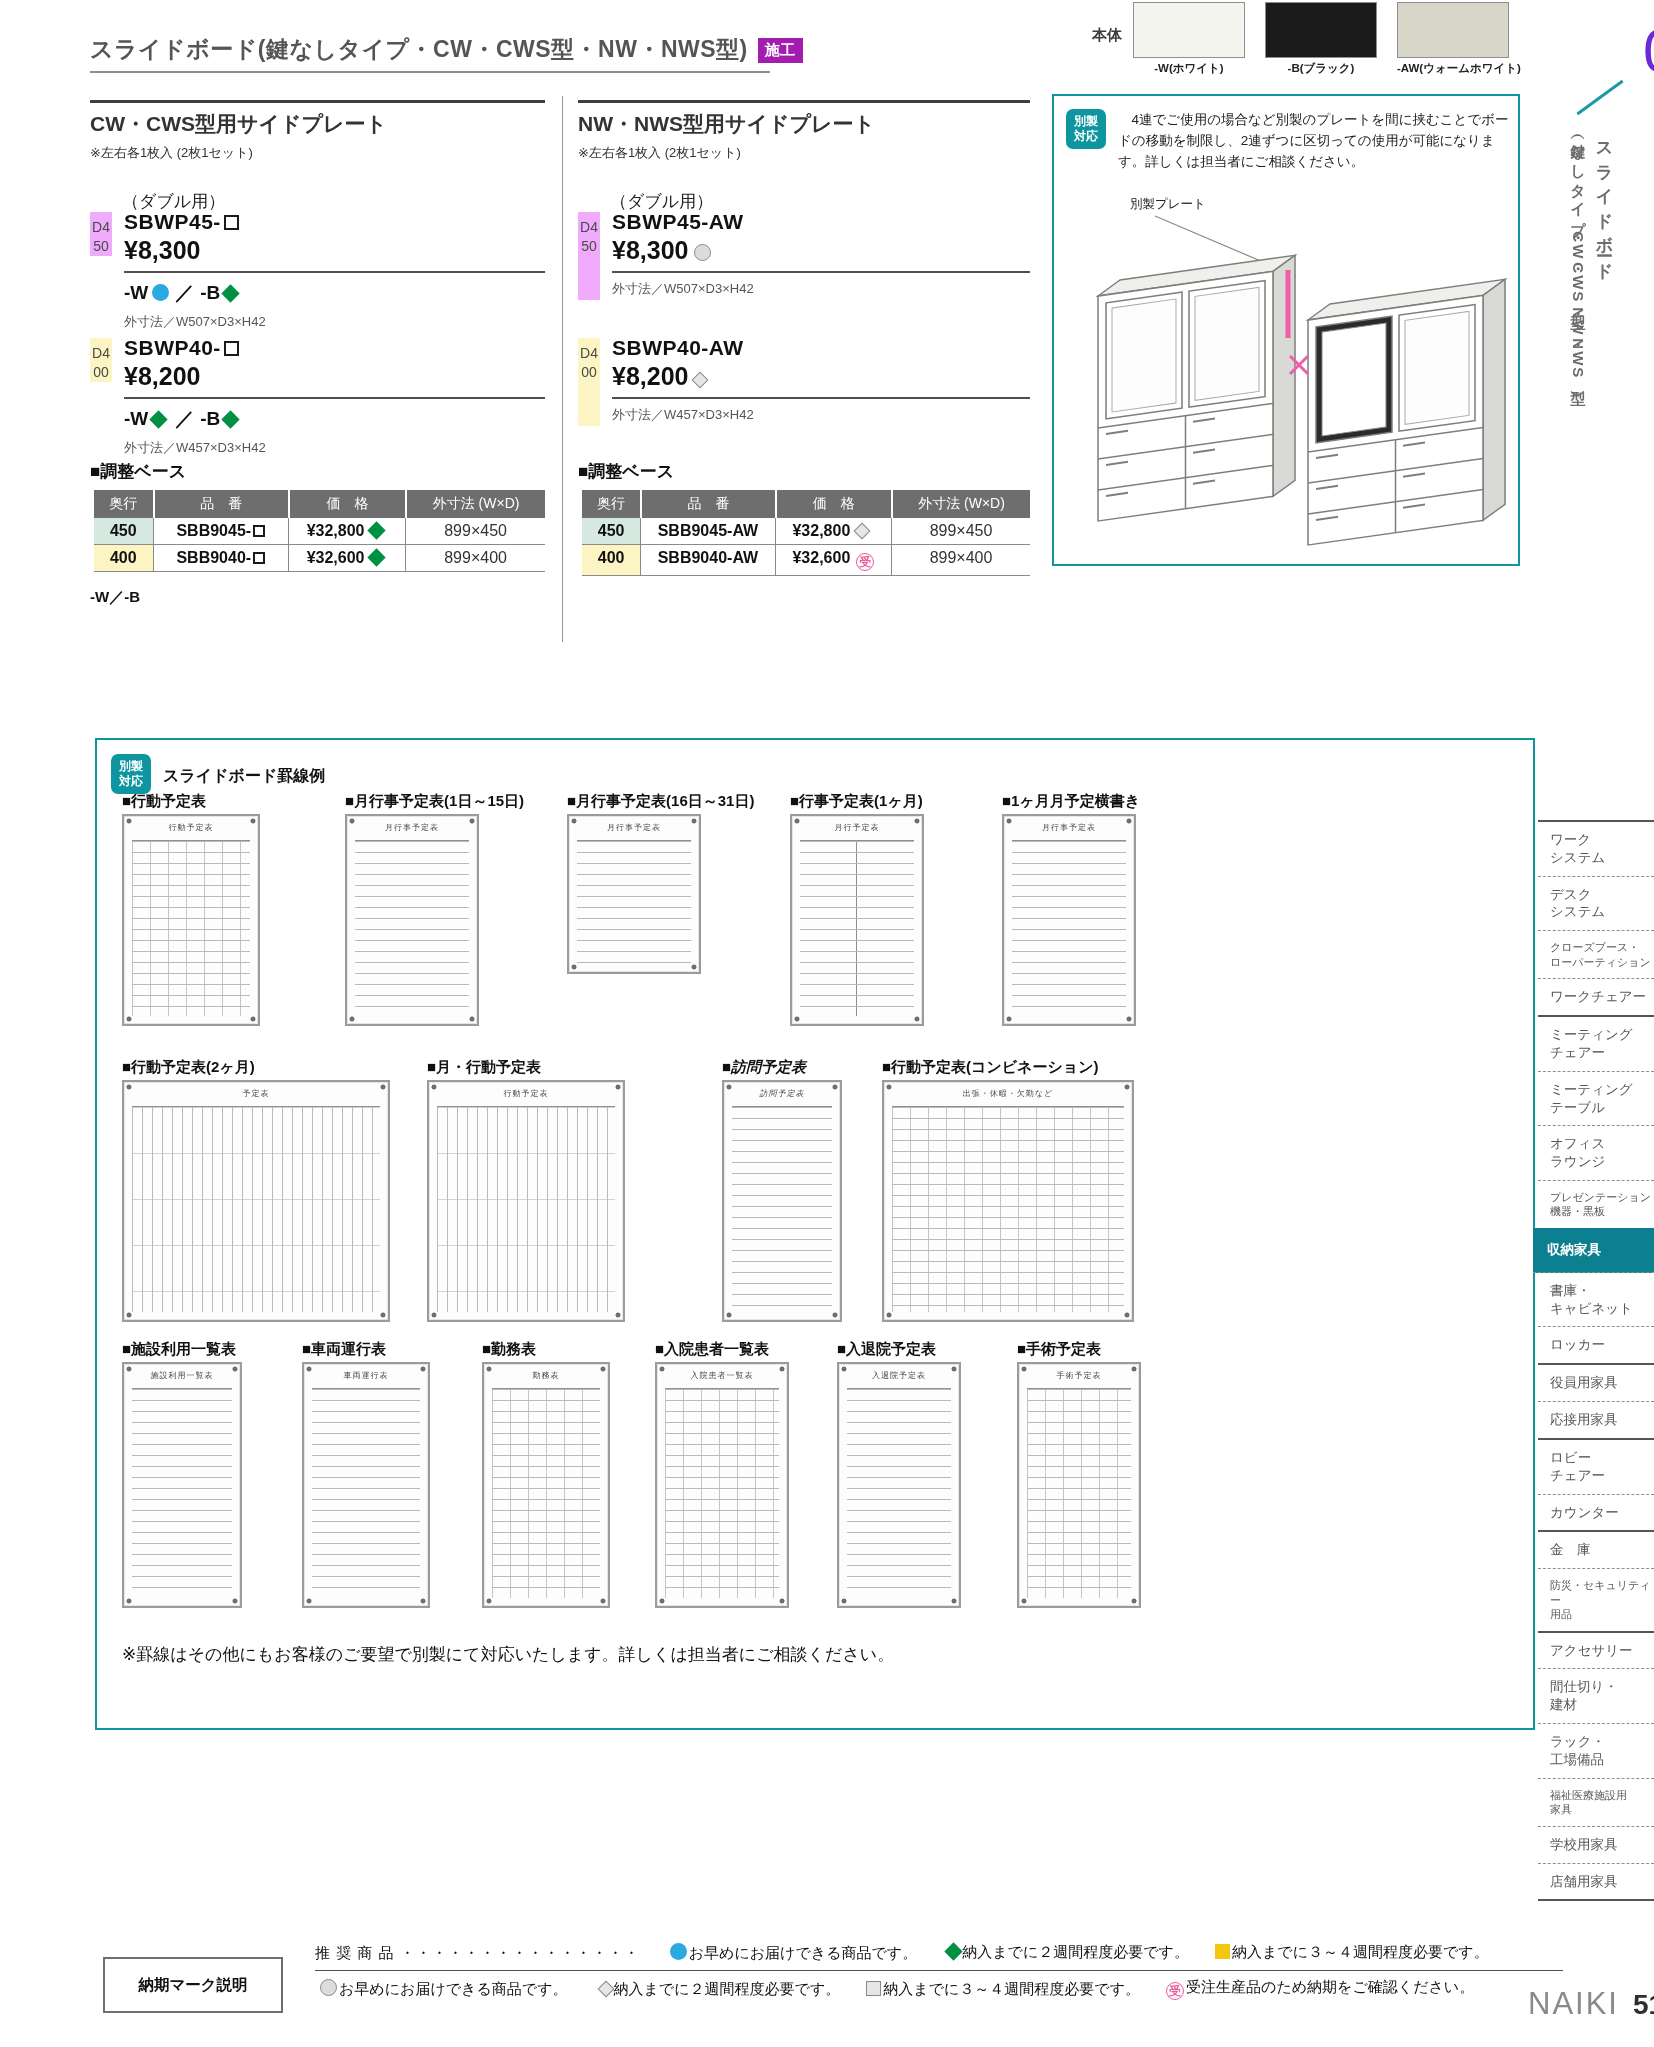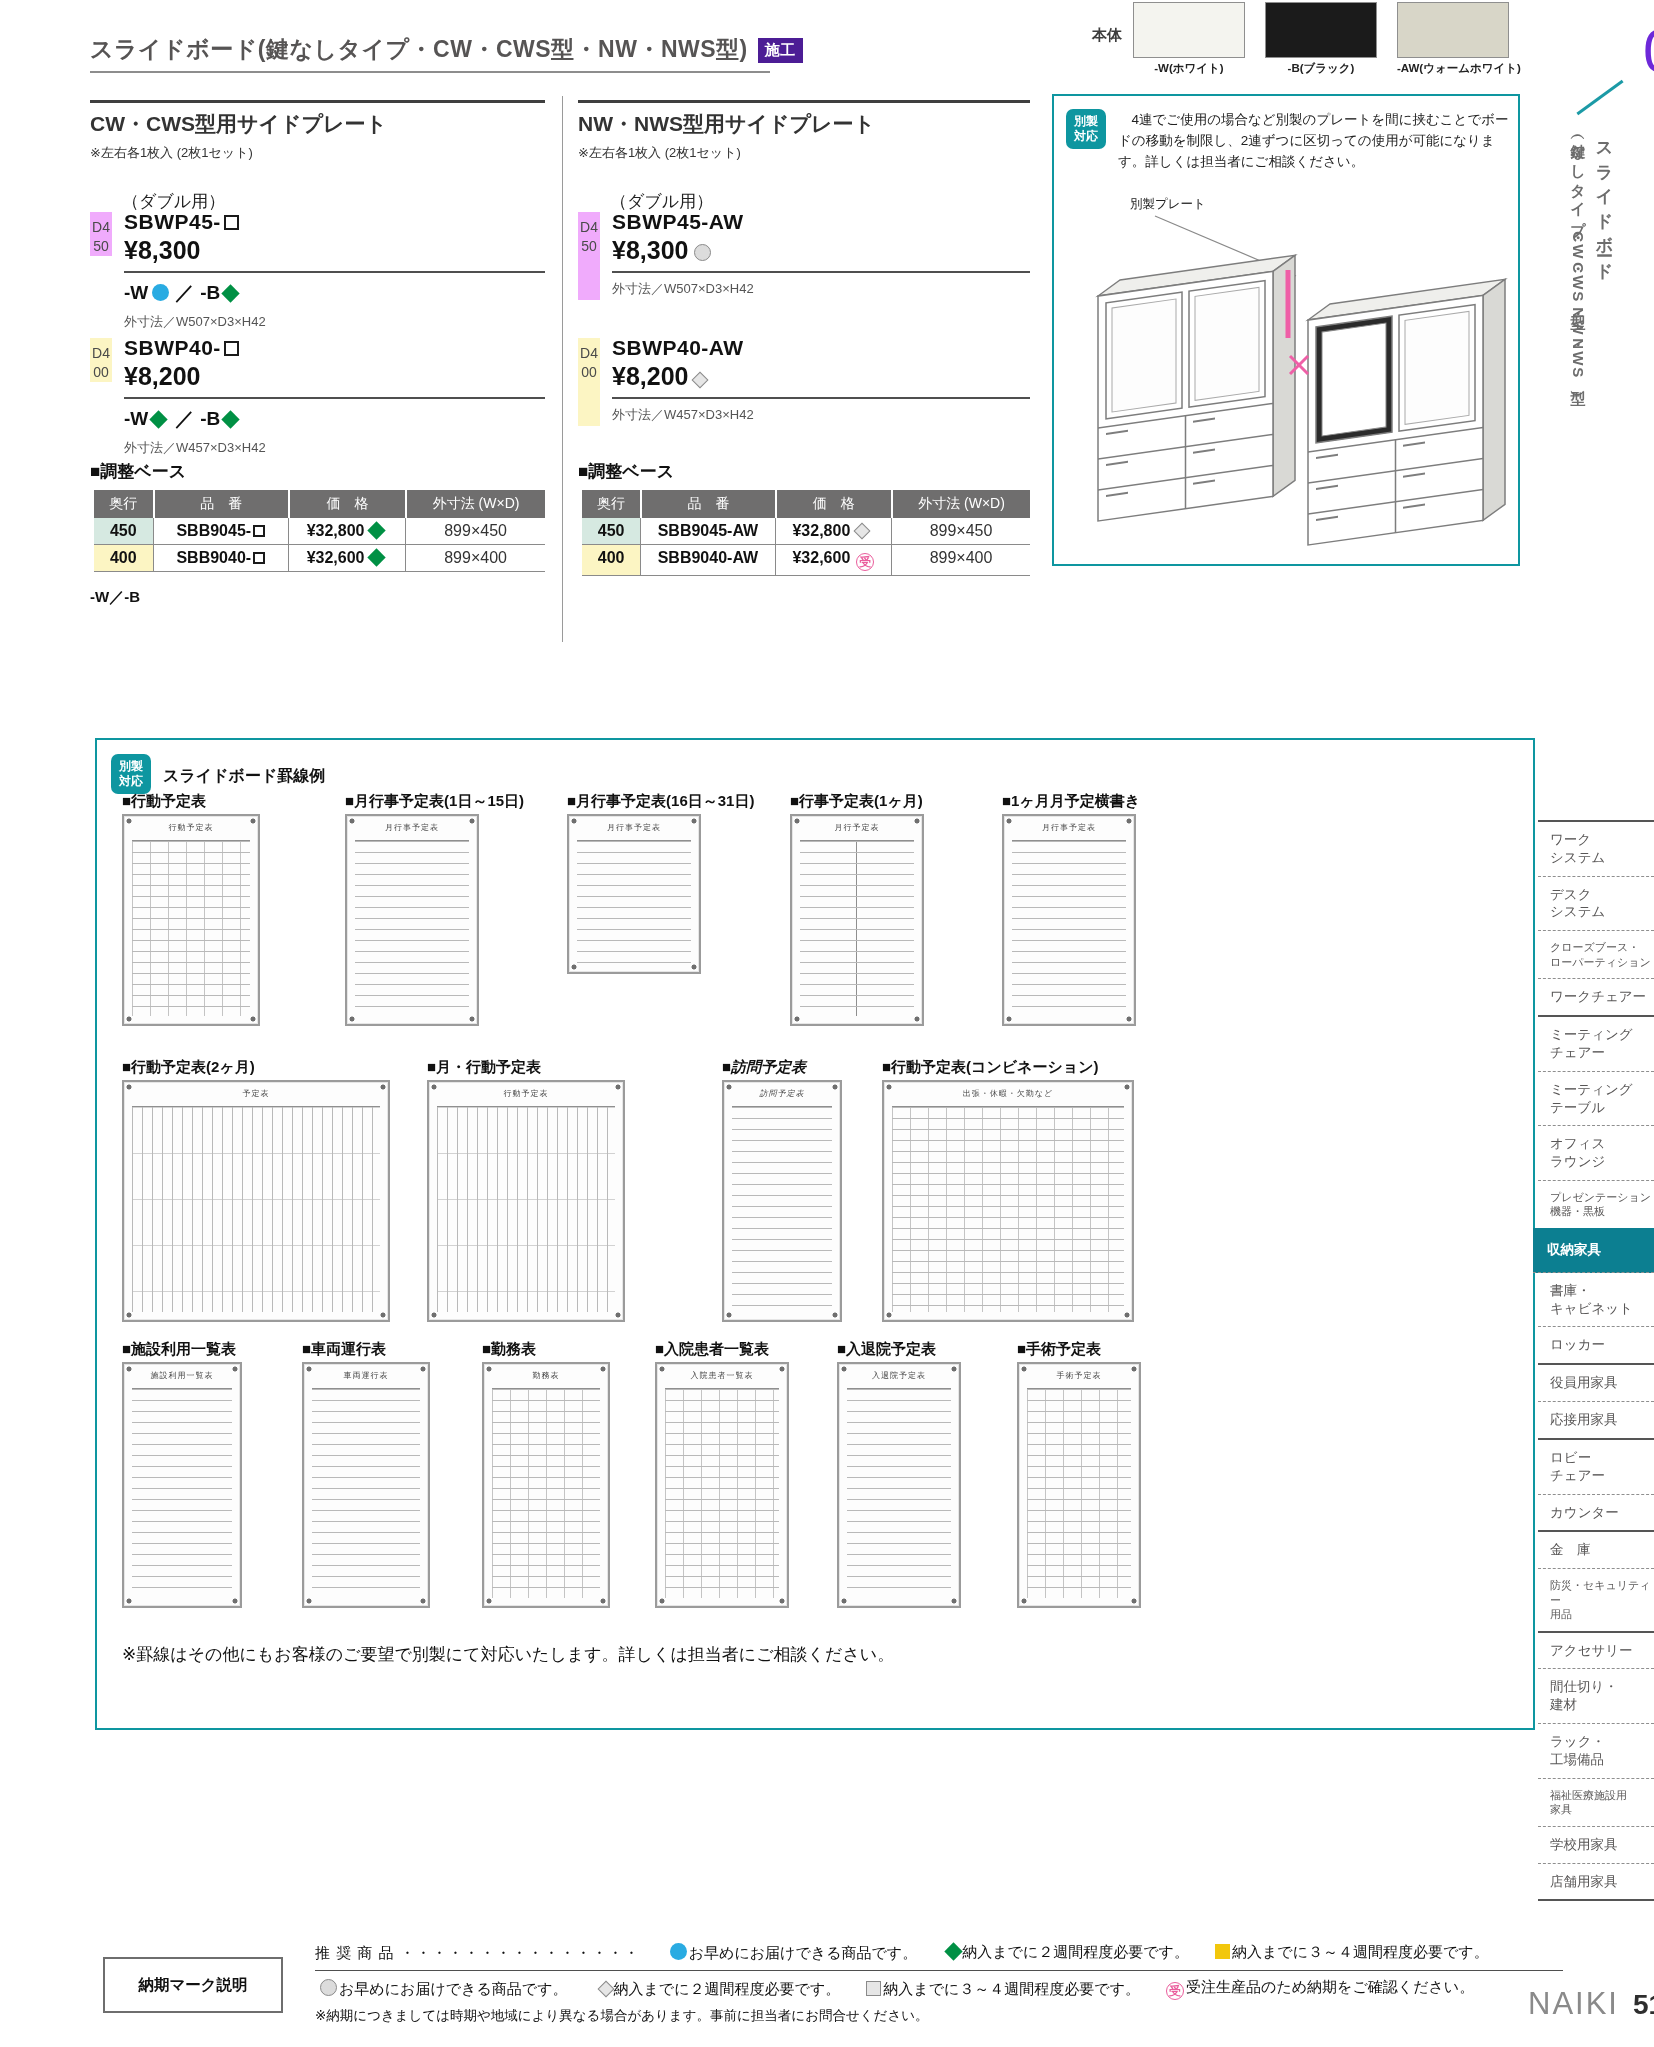--- a/index.html
+++ b/index.html
@@ -1,21 +1,21 @@
 <!DOCTYPE html>
 <html><head>
 <meta charset="utf-8">
 <style>
   * { margin:0; padding:0; box-sizing:border-box; }
   body { background:#888; font-family:"Liberation Sans","DejaVu Sans",sans-serif; }
   .page { position:relative; width:1654px; height:2047px; background:#ffffff; overflow:hidden; color:#4a4a4a; margin:0 auto; }
 
   
   .main-title { position:absolute; left:90px; top:34px; font-size:23px; font-weight:bold; color:#565454; letter-spacing:.5px; white-space:nowrap; }
-  .seko-badge { display:inline-block; background:#4c1d95; color:#fff; font-size:15px; font-weight:bold; padding:3px 7px; margin-left:10px; vertical-align:2px; }
+  .seko-badge { display:inline-block; background:#a21caf; color:#fff; font-size:15px; font-weight:bold; padding:3px 7px; margin-left:10px; vertical-align:2px; }
   .title-rule { position:absolute; left:90px; top:71px; width:680px; height:2px; background:#8d8d8d; }
 
   
   .body-colors-label { position:absolute; left:1092px; top:26px; font-size:15px; color:#3d3d3d; font-weight:bold; }
   .swatch-row { position:absolute; left:1133px; top:2px; display:flex; gap:20px; }
   .swatch { width:112px; }
   .swatch-chip { width:112px; height:56px; border:1px solid #8f8f8f; }
   .swatch-cap { text-align:center; font-size:11.5px; font-weight:bold; color:#222; margin-top:3px; white-space:nowrap; }
 
   
@@ -461,21 +461,20 @@
             <span class="legend-item"><span class="mark diamond-green"></span><span>納入までに２週間程度必要です。</span></span>
             <span class="legend-item"><span class="mark square-yellow"></span><span>納入までに３～４週間程度必要です。</span></span>
           </span>
       </div>
       <div class="legend-row legend-row2" id="legend-row2-items">
           <span class="legend-item"><span class="mark circle-gray"></span><span>お早めにお届けできる商品です。</span></span>
           <span class="legend-item"><span class="mark diamond-gray"></span><span>納入までに２週間程度必要です。</span></span>
           <span class="legend-item"><span class="mark square-gray"></span><span>納入までに３～４週間程度必要です。</span></span>
           <span class="legend-item"><span class="mark juju">受</span><span>受注生産品のため納期をご確認ください。</span></span>
         </div>
-      <div class="legend-note">※納期につきましては時期や地域により異なる場合があります。事前に担当者にお問合せください。</div>
     </div>
   </div>
 
   <div class="footer">
     <span class="naiki-logo">NAIKI</span>
     <span class="page-num">513</span>
   </div>
 
 </div>
 

